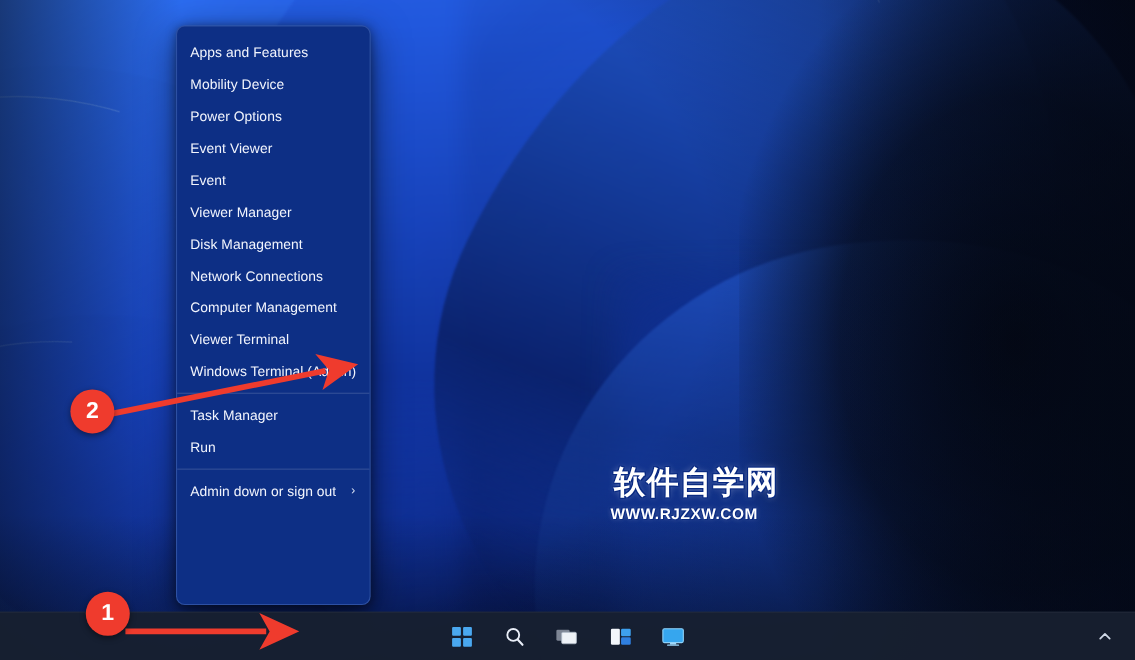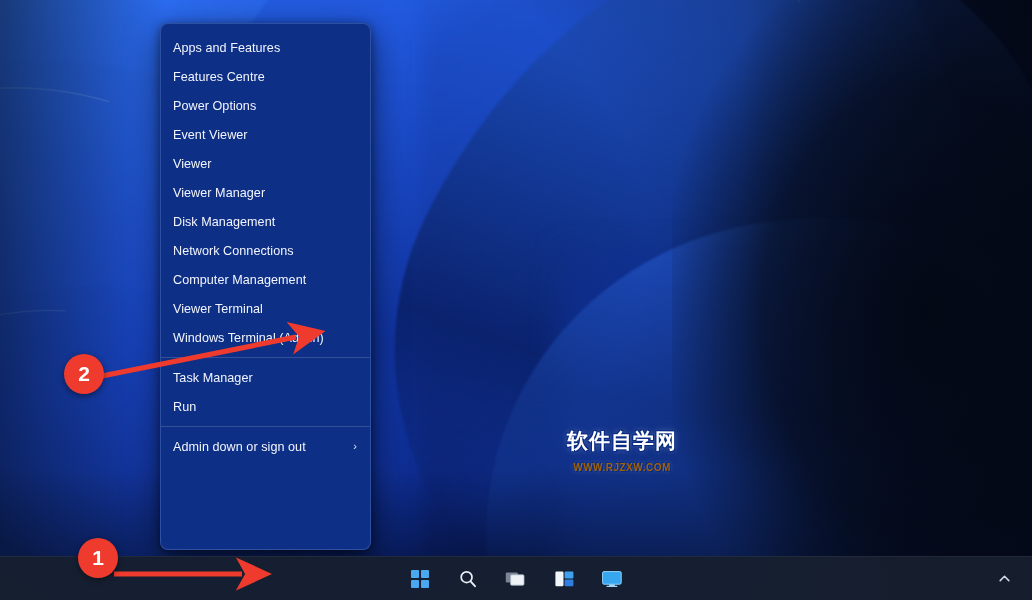--- a/index.html
+++ b/index.html
@@ -90,41 +90,42 @@
       linear-gradient(0deg, rgba(3,7,18,0.5) 0%, rgba(0,0,0,0) 22%);
   }
 
   
   #watermark {
     position:absolute; left:536px; top:424px;
     width:172px; text-align:center;
     pointer-events:none; user-select:none;
   }
   .wm-cn {
-    font-family:Liberation Serif, serif;
-    font-size:21px; font-weight:bold; letter-spacing:1px;
+    font-family:Liberation Mono, monospace;
+    font-size:29px; font-weight:bold; letter-spacing:1px;
     color:#ffffff;
     text-shadow:
       0 0 1px #0b2f8f, 1px 1px 0 #0a2a80, -1px 1px 0 #0a2a80,
       1px -1px 0 #0a2a80, -1px -1px 0 #0a2a80,
       0 0 6px rgba(255,255,255,0.35);
     line-height:34px;
+    text-align:right;
   }
   .wm-url {
     font-family:"Liberation Sans", sans-serif;
-    font-size:10px; font-weight:bold; letter-spacing:0.5px;
-    color:#a16207;
+    font-size:14px; font-weight:bold; letter-spacing:0.5px;
+    color:#ffffff;
     text-shadow:0 0 1px #0b2f8f, 1px 1px 0 #0a2a80, -1px -1px 0 #0a2a80, 0 0 5px rgba(255,255,255,0.3);
     line-height:17px; margin-top:1px;
   }
 
   
   #winx-menu {
     position:absolute; left:160px; top:23px;
-    width:211px; height:527px;
+    width:177px; height:527px;
     background:#0d2f85;
     border:1px solid rgba(120,160,235,0.30);
     border-radius:8px;
     box-shadow:0 10px 34px rgba(0,0,0,0.55), 0 2px 10px rgba(0,0,0,0.45);
     padding:9px 0 8px 0;
     overflow:hidden;
   }
   .menu-item {
     height:29px;
     display:flex; align-items:center;
@@ -233,30 +234,30 @@
   <div class="wm-cn">软件自学网</div>
   <div class="wm-url">WWW.RJZXW.COM</div>
 </div>
 
 <div id="winx-menu">
 
   <div class="menu-item">
     <span class="mi-label">Apps and Features</span>
   </div>
   <div class="menu-item">
-    <span class="mi-label">Features Centre</span>
+    <span class="mi-label">Mobility Device</span>
   </div>
   <div class="menu-item">
     <span class="mi-label">Power Options</span>
   </div>
   <div class="menu-item">
     <span class="mi-label">Event Viewer</span>
   </div>
   <div class="menu-item">
-    <span class="mi-label">Viewer</span>
+    <span class="mi-label">Event</span>
   </div>
   <div class="menu-item">
     <span class="mi-label">Viewer Manager</span>
   </div>
   <div class="menu-item">
     <span class="mi-label">Disk Management</span>
   </div>
   <div class="menu-item">
     <span class="mi-label">Network Connections</span>
   </div>

